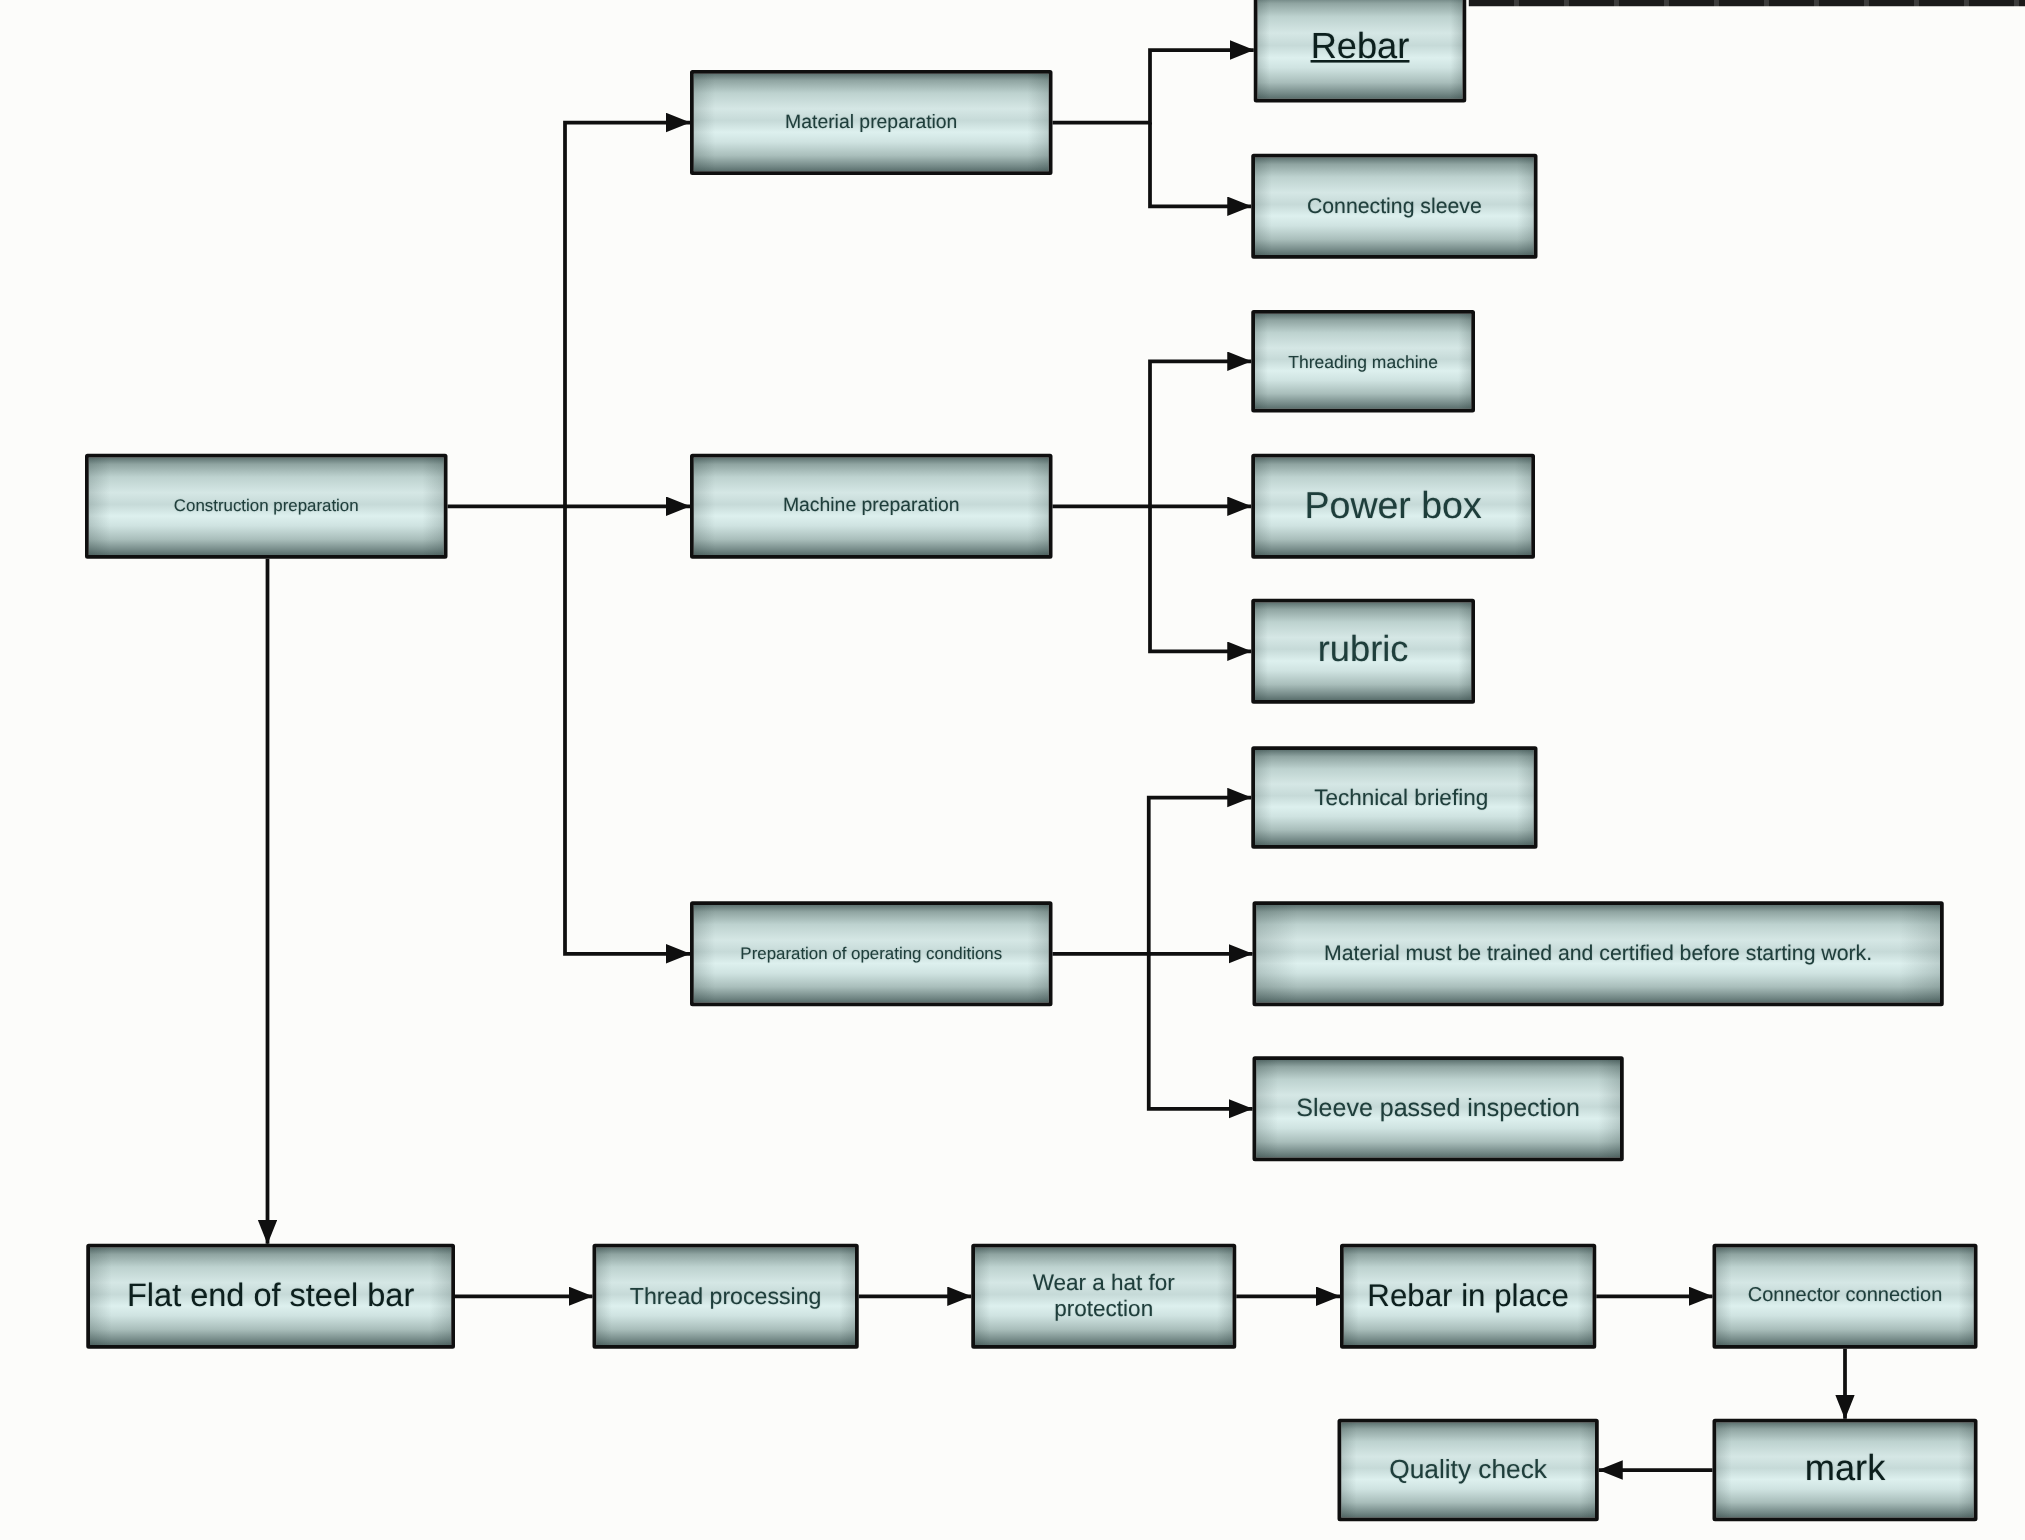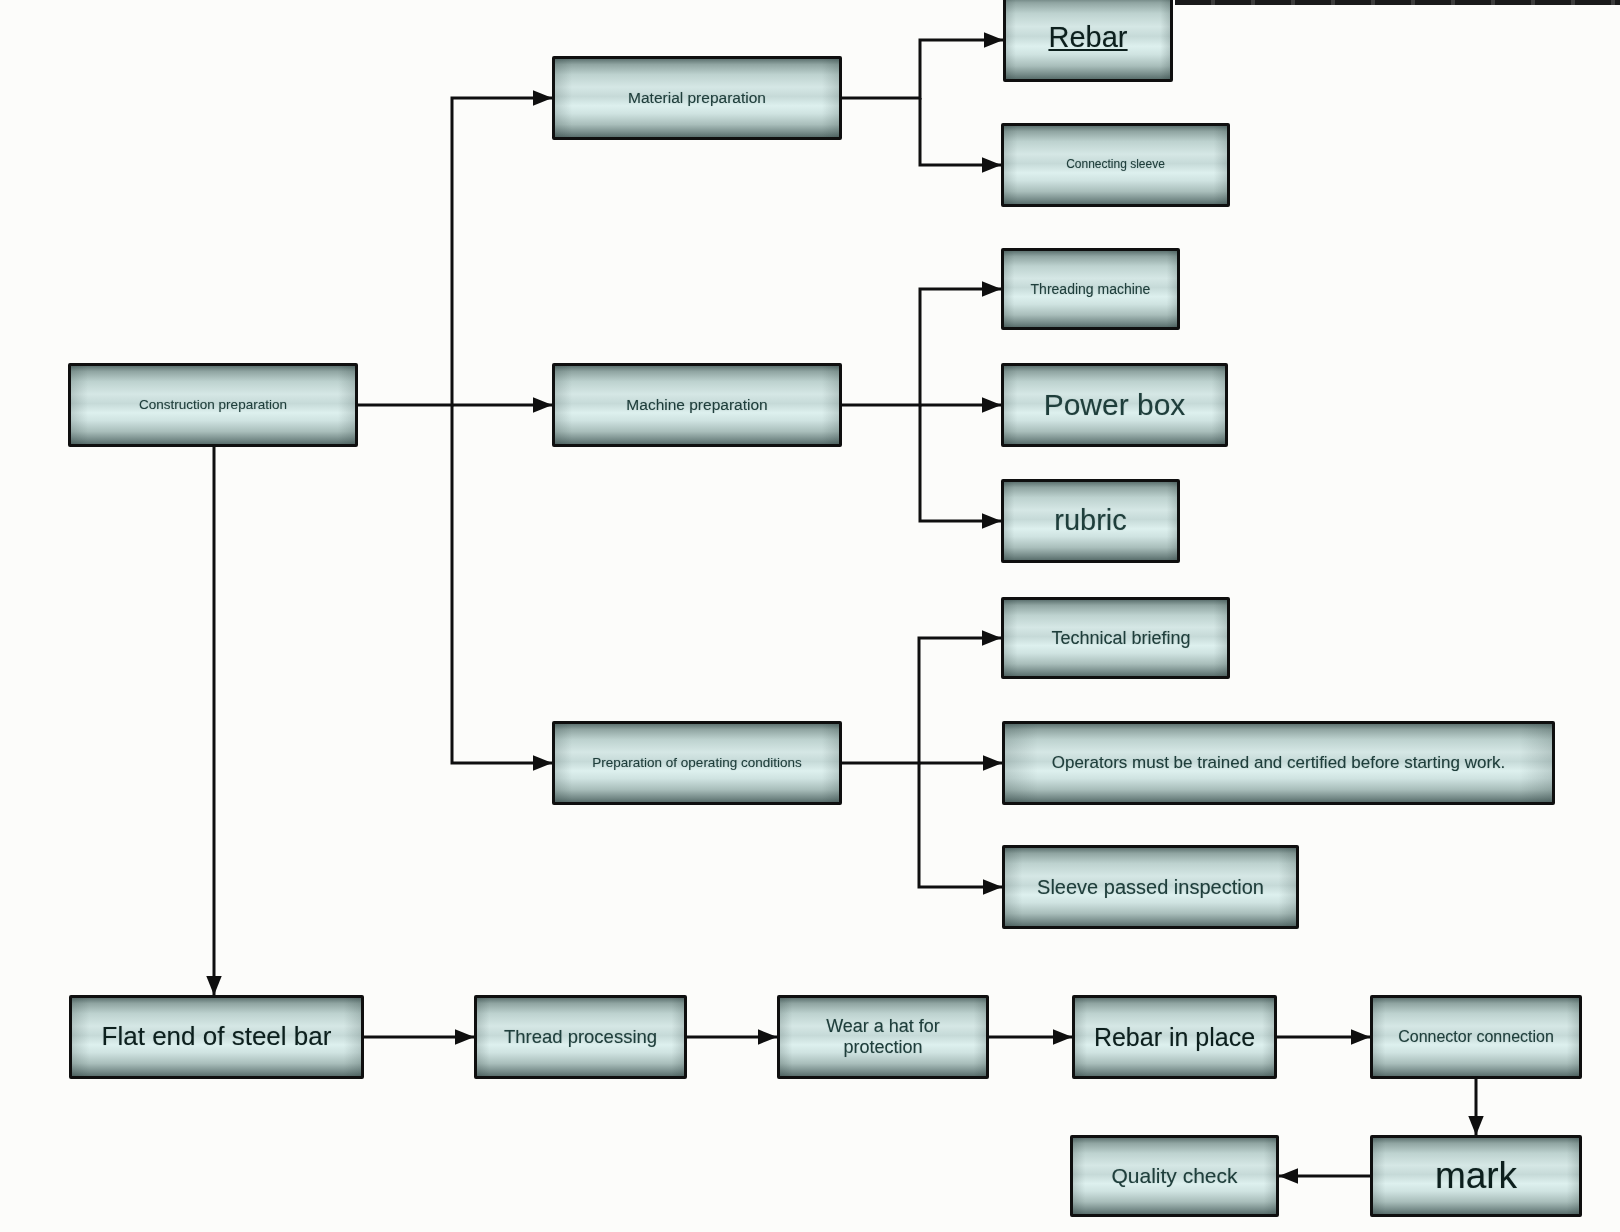--- a/index.html
+++ b/index.html
@@ -67,36 +67,36 @@
     <div class="node" style="left: 552px; top: 363px; width: 290px; height: 84px; border-color: rgb(15, 15, 15); background: linear-gradient(90deg, rgba(15, 34, 32, 0.16) 0%, rgba(15, 34, 32, 0) 6%, rgba(15, 34, 32, 0) 94%, rgba(15, 34, 32, 0.16) 100%), linear-gradient(rgb(94, 115, 113) 0%, rgb(144, 165, 162) 7%, rgb(189, 210, 207) 20%, rgb(213, 231, 229) 36%, rgb(198, 218, 216) 48%, rgb(221, 240, 238) 60%, rgb(207, 227, 225) 70%, rgb(169, 190, 187) 84%, rgb(116, 137, 135) 95%, rgb(90, 111, 109) 100%);">
       <span class="node-label" style="font-size: 15.5px; color: rgb(30, 62, 59);">Machine preparation</span>
     </div>
     <div class="node" style="left: 552px; top: 721px; width: 290px; height: 84px; border-color: rgb(15, 15, 15); background: linear-gradient(90deg, rgba(15, 34, 32, 0.16) 0%, rgba(15, 34, 32, 0) 6%, rgba(15, 34, 32, 0) 94%, rgba(15, 34, 32, 0.16) 100%), linear-gradient(rgb(94, 115, 113) 0%, rgb(144, 165, 162) 7%, rgb(189, 210, 207) 20%, rgb(213, 231, 229) 36%, rgb(198, 218, 216) 48%, rgb(221, 240, 238) 60%, rgb(207, 227, 225) 70%, rgb(169, 190, 187) 84%, rgb(116, 137, 135) 95%, rgb(90, 111, 109) 100%);">
       <span class="node-label" style="font-size: 13.5px; color: rgb(30, 62, 59);">Preparation of operating conditions</span>
     </div>
     <div class="node" style="left: 1003px; top: -6px; width: 170px; height: 88px; border-color: rgb(15, 15, 15); background: linear-gradient(90deg, rgba(15, 34, 32, 0.16) 0%, rgba(15, 34, 32, 0) 6%, rgba(15, 34, 32, 0) 94%, rgba(15, 34, 32, 0.16) 100%), linear-gradient(rgb(94, 115, 113) 0%, rgb(144, 165, 162) 7%, rgb(189, 210, 207) 20%, rgb(213, 231, 229) 36%, rgb(198, 218, 216) 48%, rgb(221, 240, 238) 60%, rgb(207, 227, 225) 70%, rgb(169, 190, 187) 84%, rgb(116, 137, 135) 95%, rgb(90, 111, 109) 100%);">
       <span class="node-label" style="font-size: 29px; color: rgb(12, 31, 29); text-decoration: underline;">Rebar</span>
     </div>
     <div class="node" style="left: 1001px; top: 123px; width: 229px; height: 84px; border-color: rgb(15, 15, 15); background: linear-gradient(90deg, rgba(15, 34, 32, 0.16) 0%, rgba(15, 34, 32, 0) 6%, rgba(15, 34, 32, 0) 94%, rgba(15, 34, 32, 0.16) 100%), linear-gradient(rgb(94, 115, 113) 0%, rgb(144, 165, 162) 7%, rgb(189, 210, 207) 20%, rgb(213, 231, 229) 36%, rgb(198, 218, 216) 48%, rgb(221, 240, 238) 60%, rgb(207, 227, 225) 70%, rgb(169, 190, 187) 84%, rgb(116, 137, 135) 95%, rgb(90, 111, 109) 100%);">
-      <span class="node-label" style="font-size: 12px; color: rgb(30, 62, 59);">Connecting sleeve</span>
+      <span class="node-label" style="font-size: 17px; color: rgb(30, 62, 59);">Connecting sleeve</span>
     </div>
     <div class="node" style="left: 1001px; top: 248px; width: 179px; height: 82px; border-color: rgb(15, 15, 15); background: linear-gradient(90deg, rgba(15, 34, 32, 0.16) 0%, rgba(15, 34, 32, 0) 6%, rgba(15, 34, 32, 0) 94%, rgba(15, 34, 32, 0.16) 100%), linear-gradient(rgb(94, 115, 113) 0%, rgb(144, 165, 162) 7%, rgb(189, 210, 207) 20%, rgb(213, 231, 229) 36%, rgb(198, 218, 216) 48%, rgb(221, 240, 238) 60%, rgb(207, 227, 225) 70%, rgb(169, 190, 187) 84%, rgb(116, 137, 135) 95%, rgb(90, 111, 109) 100%);">
       <span class="node-label" style="font-size: 14px; color: rgb(30, 62, 59);">Threading machine</span>
     </div>
     <div class="node" style="left: 1001px; top: 363px; width: 227px; height: 84px; border-color: rgb(15, 15, 15); background: linear-gradient(90deg, rgba(15, 34, 32, 0.16) 0%, rgba(15, 34, 32, 0) 6%, rgba(15, 34, 32, 0) 94%, rgba(15, 34, 32, 0.16) 100%), linear-gradient(rgb(94, 115, 113) 0%, rgb(144, 165, 162) 7%, rgb(189, 210, 207) 20%, rgb(213, 231, 229) 36%, rgb(198, 218, 216) 48%, rgb(221, 240, 238) 60%, rgb(207, 227, 225) 70%, rgb(169, 190, 187) 84%, rgb(116, 137, 135) 95%, rgb(90, 111, 109) 100%);">
       <span class="node-label" style="font-size: 30px; color: rgb(30, 62, 59);">Power box</span>
     </div>
     <div class="node" style="left: 1001px; top: 479px; width: 179px; height: 84px; border-color: rgb(15, 15, 15); background: linear-gradient(90deg, rgba(15, 34, 32, 0.16) 0%, rgba(15, 34, 32, 0) 6%, rgba(15, 34, 32, 0) 94%, rgba(15, 34, 32, 0.16) 100%), linear-gradient(rgb(94, 115, 113) 0%, rgb(144, 165, 162) 7%, rgb(189, 210, 207) 20%, rgb(213, 231, 229) 36%, rgb(198, 218, 216) 48%, rgb(221, 240, 238) 60%, rgb(207, 227, 225) 70%, rgb(169, 190, 187) 84%, rgb(116, 137, 135) 95%, rgb(90, 111, 109) 100%);">
       <span class="node-label" style="font-size: 29px; color: rgb(30, 62, 59);">rubric</span>
     </div>
     <div class="node" style="left: 1001px; top: 597px; width: 229px; height: 82px; border-color: rgb(15, 15, 15); background: linear-gradient(90deg, rgba(15, 34, 32, 0.16) 0%, rgba(15, 34, 32, 0) 6%, rgba(15, 34, 32, 0) 94%, rgba(15, 34, 32, 0.16) 100%), linear-gradient(rgb(94, 115, 113) 0%, rgb(144, 165, 162) 7%, rgb(189, 210, 207) 20%, rgb(213, 231, 229) 36%, rgb(198, 218, 216) 48%, rgb(221, 240, 238) 60%, rgb(207, 227, 225) 70%, rgb(169, 190, 187) 84%, rgb(116, 137, 135) 95%, rgb(90, 111, 109) 100%);">
       <span class="node-label" style="font-size: 18px; color: rgb(30, 62, 59); margin-left: 11px;">Technical briefing</span>
     </div>
     <div class="node" style="left: 1002px; top: 721px; width: 553px; height: 84px; border-color: rgb(15, 15, 15); background: linear-gradient(90deg, rgba(15, 34, 32, 0.16) 0%, rgba(15, 34, 32, 0) 6%, rgba(15, 34, 32, 0) 94%, rgba(15, 34, 32, 0.16) 100%), linear-gradient(rgb(94, 115, 113) 0%, rgb(144, 165, 162) 7%, rgb(189, 210, 207) 20%, rgb(213, 231, 229) 36%, rgb(198, 218, 216) 48%, rgb(221, 240, 238) 60%, rgb(207, 227, 225) 70%, rgb(169, 190, 187) 84%, rgb(116, 137, 135) 95%, rgb(90, 111, 109) 100%);">
-      <span class="node-label" style="font-size: 17px; color: rgb(30, 62, 59);">Operators must be trained and certified before starting work.</span>
+      <span class="node-label" style="font-size: 17px; color: rgb(30, 62, 59);">Material must be trained and certified before starting work.</span>
     </div>
     <div class="node" style="left: 1002px; top: 845px; width: 297px; height: 84px; border-color: rgb(15, 15, 15); background: linear-gradient(90deg, rgba(15, 34, 32, 0.16) 0%, rgba(15, 34, 32, 0) 6%, rgba(15, 34, 32, 0) 94%, rgba(15, 34, 32, 0.16) 100%), linear-gradient(rgb(94, 115, 113) 0%, rgb(144, 165, 162) 7%, rgb(189, 210, 207) 20%, rgb(213, 231, 229) 36%, rgb(198, 218, 216) 48%, rgb(221, 240, 238) 60%, rgb(207, 227, 225) 70%, rgb(169, 190, 187) 84%, rgb(116, 137, 135) 95%, rgb(90, 111, 109) 100%);">
       <span class="node-label" style="font-size: 20px; color: rgb(30, 62, 59);">Sleeve passed inspection</span>
     </div>
     <div class="node" style="left: 69px; top: 995px; width: 295px; height: 84px; border-color: rgb(15, 15, 15); background: linear-gradient(90deg, rgba(15, 34, 32, 0.16) 0%, rgba(15, 34, 32, 0) 6%, rgba(15, 34, 32, 0) 94%, rgba(15, 34, 32, 0.16) 100%), linear-gradient(rgb(94, 115, 113) 0%, rgb(144, 165, 162) 7%, rgb(189, 210, 207) 20%, rgb(213, 231, 229) 36%, rgb(198, 218, 216) 48%, rgb(221, 240, 238) 60%, rgb(207, 227, 225) 70%, rgb(169, 190, 187) 84%, rgb(116, 137, 135) 95%, rgb(90, 111, 109) 100%);">
       <span class="node-label" style="font-size: 26px; color: rgb(12, 31, 29); text-align: center;">Flat end of steel bar</span>
     </div>
     <div class="node" style="left: 474px; top: 995px; width: 213px; height: 84px; border-color: rgb(15, 15, 15); background: linear-gradient(90deg, rgba(15, 34, 32, 0.16) 0%, rgba(15, 34, 32, 0) 6%, rgba(15, 34, 32, 0) 94%, rgba(15, 34, 32, 0.16) 100%), linear-gradient(rgb(94, 115, 113) 0%, rgb(144, 165, 162) 7%, rgb(189, 210, 207) 20%, rgb(213, 231, 229) 36%, rgb(198, 218, 216) 48%, rgb(221, 240, 238) 60%, rgb(207, 227, 225) 70%, rgb(169, 190, 187) 84%, rgb(116, 137, 135) 95%, rgb(90, 111, 109) 100%);">
       <span class="node-label" style="font-size: 18.5px; color: rgb(30, 62, 59);">Thread processing</span>
     </div>
@@ -106,15 +106,15 @@
     <div class="node" style="left: 1072px; top: 995px; width: 205px; height: 84px; border-color: rgb(15, 15, 15); background: linear-gradient(90deg, rgba(15, 34, 32, 0.16) 0%, rgba(15, 34, 32, 0) 6%, rgba(15, 34, 32, 0) 94%, rgba(15, 34, 32, 0.16) 100%), linear-gradient(rgb(94, 115, 113) 0%, rgb(144, 165, 162) 7%, rgb(189, 210, 207) 20%, rgb(213, 231, 229) 36%, rgb(198, 218, 216) 48%, rgb(221, 240, 238) 60%, rgb(207, 227, 225) 70%, rgb(169, 190, 187) 84%, rgb(116, 137, 135) 95%, rgb(90, 111, 109) 100%);">
       <span class="node-label" style="font-size: 25px; color: rgb(12, 31, 29);">Rebar in place</span>
     </div>
     <div class="node" style="left: 1370px; top: 995px; width: 212px; height: 84px; border-color: rgb(15, 15, 15); background: linear-gradient(90deg, rgba(15, 34, 32, 0.16) 0%, rgba(15, 34, 32, 0) 6%, rgba(15, 34, 32, 0) 94%, rgba(15, 34, 32, 0.16) 100%), linear-gradient(rgb(94, 115, 113) 0%, rgb(144, 165, 162) 7%, rgb(189, 210, 207) 20%, rgb(213, 231, 229) 36%, rgb(198, 218, 216) 48%, rgb(221, 240, 238) 60%, rgb(207, 227, 225) 70%, rgb(169, 190, 187) 84%, rgb(116, 137, 135) 95%, rgb(90, 111, 109) 100%);">
       <span class="node-label" style="font-size: 16px; color: rgb(30, 62, 59);">Connector connection</span>
     </div>
     <div class="node" style="left: 1070px; top: 1135px; width: 209px; height: 82px; border-color: rgb(15, 15, 15); background: linear-gradient(90deg, rgba(15, 34, 32, 0.16) 0%, rgba(15, 34, 32, 0) 6%, rgba(15, 34, 32, 0) 94%, rgba(15, 34, 32, 0.16) 100%), linear-gradient(rgb(94, 115, 113) 0%, rgb(144, 165, 162) 7%, rgb(189, 210, 207) 20%, rgb(213, 231, 229) 36%, rgb(198, 218, 216) 48%, rgb(221, 240, 238) 60%, rgb(207, 227, 225) 70%, rgb(169, 190, 187) 84%, rgb(116, 137, 135) 95%, rgb(90, 111, 109) 100%);">
       <span class="node-label" style="font-size: 21px; color: rgb(30, 62, 59);">Quality check</span>
     </div>
     <div class="node" style="left: 1370px; top: 1135px; width: 212px; height: 82px; border-color: rgb(15, 15, 15); background: linear-gradient(90deg, rgba(15, 34, 32, 0.16) 0%, rgba(15, 34, 32, 0) 6%, rgba(15, 34, 32, 0) 94%, rgba(15, 34, 32, 0.16) 100%), linear-gradient(rgb(94, 115, 113) 0%, rgb(144, 165, 162) 7%, rgb(189, 210, 207) 20%, rgb(213, 231, 229) 36%, rgb(198, 218, 216) 48%, rgb(221, 240, 238) 60%, rgb(207, 227, 225) 70%, rgb(169, 190, 187) 84%, rgb(116, 137, 135) 95%, rgb(90, 111, 109) 100%);">
-      <span class="node-label" style="font-size: 37px; color: rgb(12, 31, 29);">mark</span>
+      <span class="node-label" style="font-size: 29px; color: rgb(12, 31, 29);">mark</span>
     </div>
   </div>
 
 </body></html>

